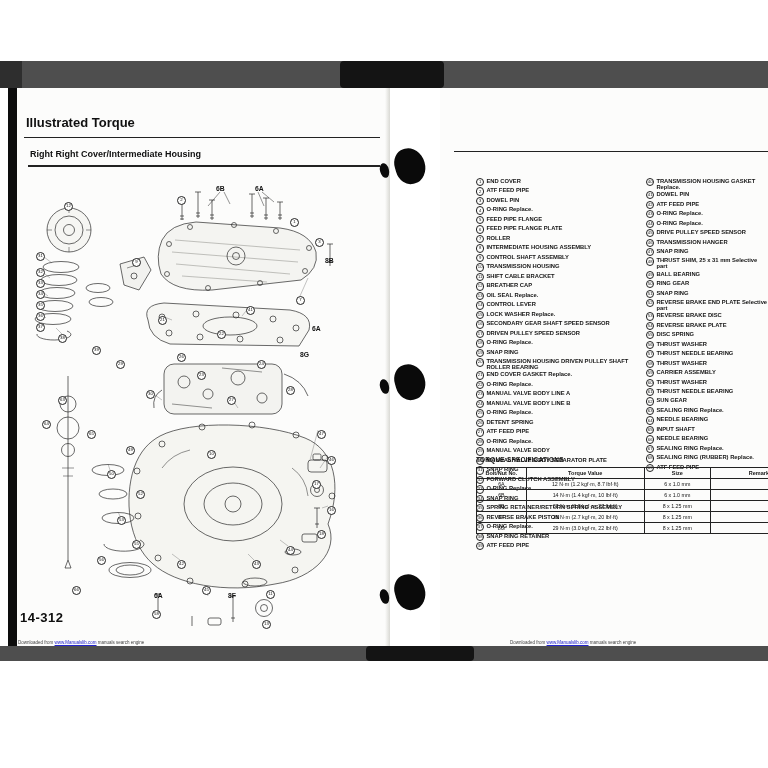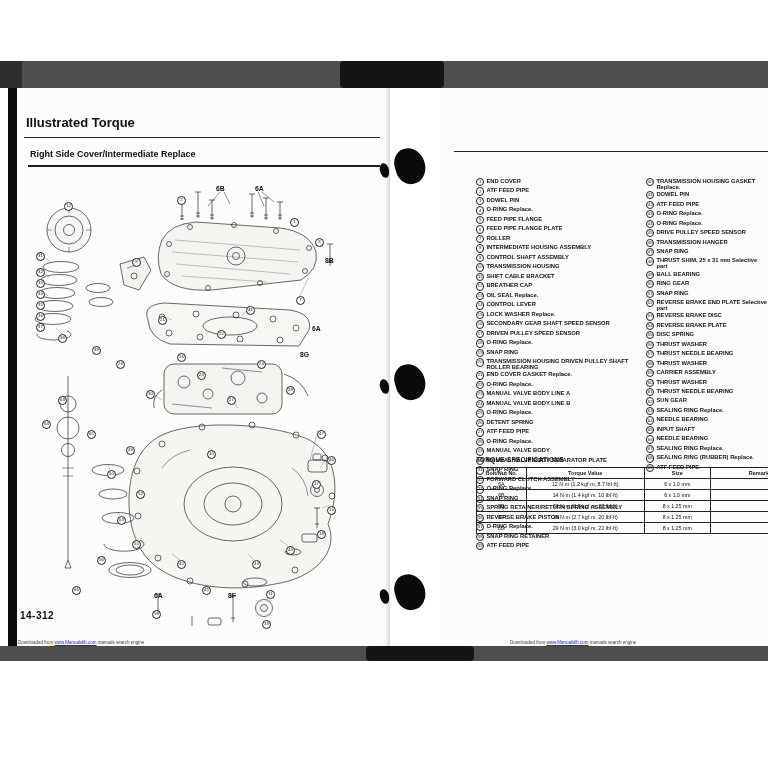--- a/index.html
+++ b/index.html
@@ -30,21 +30,21 @@
   .rule-a{position:absolute;left:16px;top:49px;width:356px;height:1px;background:#222;}
   .lp-sub{position:absolute;left:22px;top:61px;font-size:9px;font-weight:bold;color:#101010;}
   .rule-b{position:absolute;left:20px;top:77px;width:352px;height:2px;background:#222;}
   .diagram{position:absolute;left:4px;top:80px;width:370px;height:460px;}
   .diagram svg{position:absolute;left:0;top:0;width:100%;height:100%;}
   #callouts{position:absolute;left:0;top:0;width:100%;height:100%;}
   .co{position:absolute;width:7px;height:7px;border:0.6px solid #222;border-radius:50%;
       display:flex;align-items:center;justify-content:center;font-size:4.3px;line-height:1;
       background:#fdfdfc;color:#111;}
   .co.bold{border:none;background:transparent;width:auto;height:auto;font-size:6.8px;font-weight:bold;}
-  .pageno{position:absolute;left:12px;top:522px;font-size:10px;font-weight:bold;letter-spacing:.5px;color:#0e0e0e;}
+  .pageno{position:absolute;left:12px;top:522px;font-size:13px;font-weight:bold;letter-spacing:.5px;color:#0e0e0e;}
   .scanfoot{position:absolute;bottom:1px;font-size:4.5px;color:#444;white-space:nowrap;}
   .scanfoot a{color:#2323cc;text-decoration:underline;}
   .lp-foot{left:10px;}
   .rp-foot{left:70px;}
   
   .rp-rule{position:absolute;left:14px;top:63px;width:314px;height:1px;background:#222;}
   ul.parts{list-style:none;margin:0;padding:0;position:absolute;}
   #parts-left{left:36px;top:90px;width:168px;}
   #parts-right{left:206px;top:90px;width:122px;}
   ul.parts li{display:flex;align-items:flex-start;gap:2px;margin-bottom:1.1px;
@@ -72,21 +72,21 @@
     <span class="blob"></span>
   </div>
   <div class="bar bottom">
     <span class="blob"></span>
   </div>
 
   <div class="sheet left">
     <div class="scan-edge"></div>
     <div class="lp-title">Illustrated Torque</div>
     <div class="rule-a"></div>
-    <div class="lp-sub">Right Side Cover/Intermediate Replace</div>
+    <div class="lp-sub">Right Right Cover/Intermediate Housing</div>
     <div class="rule-b"></div>
 
     <div class="diagram">
       <svg viewBox="0 0 370 460">
         <g fill="none" stroke="#2a2a2a" stroke-width="0.7">
           <path d="M208,24 L196,38 M212,24 L218,36 M246,24 L252,38 M250,24 L262,34" stroke-width="0.5"></path>
           <g>
             <path d="M170,30 v22 M167,30 h6 M168,48 h4 M168,51 h4"></path>
             <path d="M186,24 v26 M183,24 h6 M184,45 h4 M184,48 h4"></path>
             <path d="M200,32 v20 M197,32 h6 M198,47 h4 M198,50 h4"></path>

